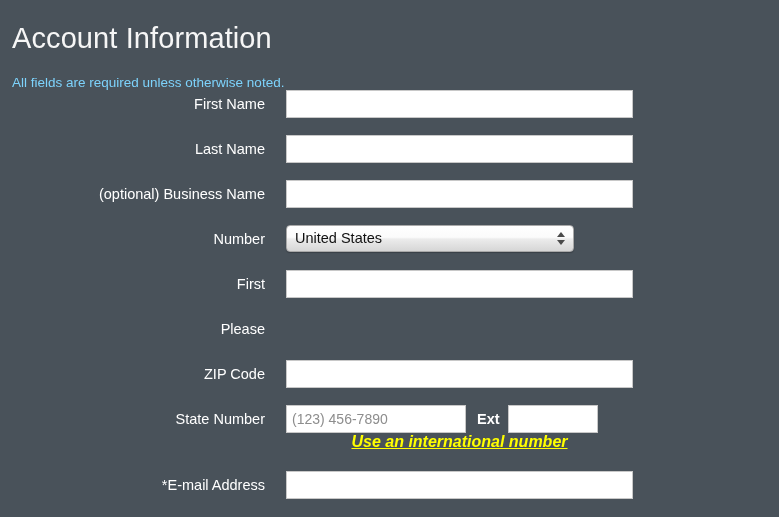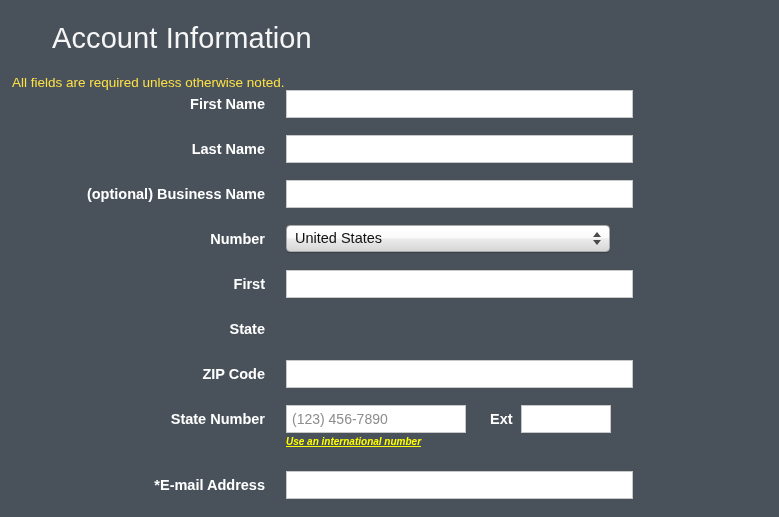--- a/index.html
+++ b/index.html
@@ -18,30 +18,29 @@
   .page-title {
     position: absolute;
     left: 12px;
     top: 1px;
     font-size: 29px;
     font-weight: 300;
     color: #f6f6f6;
     letter-spacing: 0.1px;
     line-height: 36px;
     white-space: nowrap;
-    margin-left: 40px;
   }
 
   .page-subtitle {
     position: absolute;
     left: 12px;
     top: 61px;
     font-size: 13.5px;
     font-weight: 400;
-    color: #fde047;
+    color: #7dd3fc;
     line-height: 16px;
     white-space: nowrap;
   }
 
   .form {
     position: absolute;
     left: 0;
     top: 88px;
     width: 779px;
   }
@@ -50,21 +49,21 @@
     position: relative;
     height: 45px;
   }
 
   .label {
     position: absolute;
     left: 0;
     width: 265px;
     text-align: right;
     font-size: 14.5px;
-    font-weight: bold;
+    font-weight: normal;
     color: #ffffff;
     line-height: 28px;
     top: 2px;
     white-space: nowrap;
   }
 
   .field-wrap {
     position: absolute;
     left: 286px;
     top: 2px;
@@ -88,21 +87,21 @@
   input.txt::placeholder {
     color: #8d8d8d;
     opacity: 1;
   }
 
   
   .select {
     box-sizing: border-box;
     position: relative;
     height: 27px;
-    width: 324px;
+    width: 288px;
     border: 1px solid #a9a9a9;
     border-radius: 4px;
     background: linear-gradient(to bottom, #ffffff 0%, #fbfbfb 45%, #ececec 52%, #d6d6d6 100%);
     box-shadow: 0 1px 1px rgba(0,0,0,0.22);
     cursor: default;
   }
   .select .sel-text {
     position: absolute;
     left: 8px;
     top: 0;
@@ -143,37 +142,38 @@
     display: flex;
     align-items: center;
   }
   input.phone {
     width: 180px;
   }
   .ext-label {
     font-size: 14.5px;
     font-weight: bold;
     color: #ffffff;
-    margin: 0 8px 0 24px;
+    margin: 0 8px 0 11px;
     line-height: 28px;
   }
   input.ext {
     width: 90px;
   }
 
   .helper-link-row {
     position: relative;
     height: 22px;
   }
   .helper-link {
     position: absolute;
     left: 286px;
     width: 347px;
+    text-align: center;
     top: 0;
-    font-size: 10px;
+    font-size: 16px;
     font-style: italic;
     font-weight: bold;
     color: #ffff00;
     text-decoration: underline;
     line-height: 16px;
     cursor: pointer;
     white-space: nowrap;
   }
 
   .spacer-sm { height: 13px; }
@@ -224,21 +224,21 @@
 
 
     <div class="row">
       <label class="label">First</label>
       <div class="field-wrap">
         <input class="txt" type="text" value="" style="">
       </div>
     </div>
 
     <div class="row">
-      <label class="label">State</label>
+      <label class="label">Please</label>
     </div>
 
     <div class="row">
       <label class="label">ZIP Code</label>
       <div class="field-wrap">
         <input class="txt" type="text" value="" style="">
       </div>
     </div>
 
     <div class="row">

